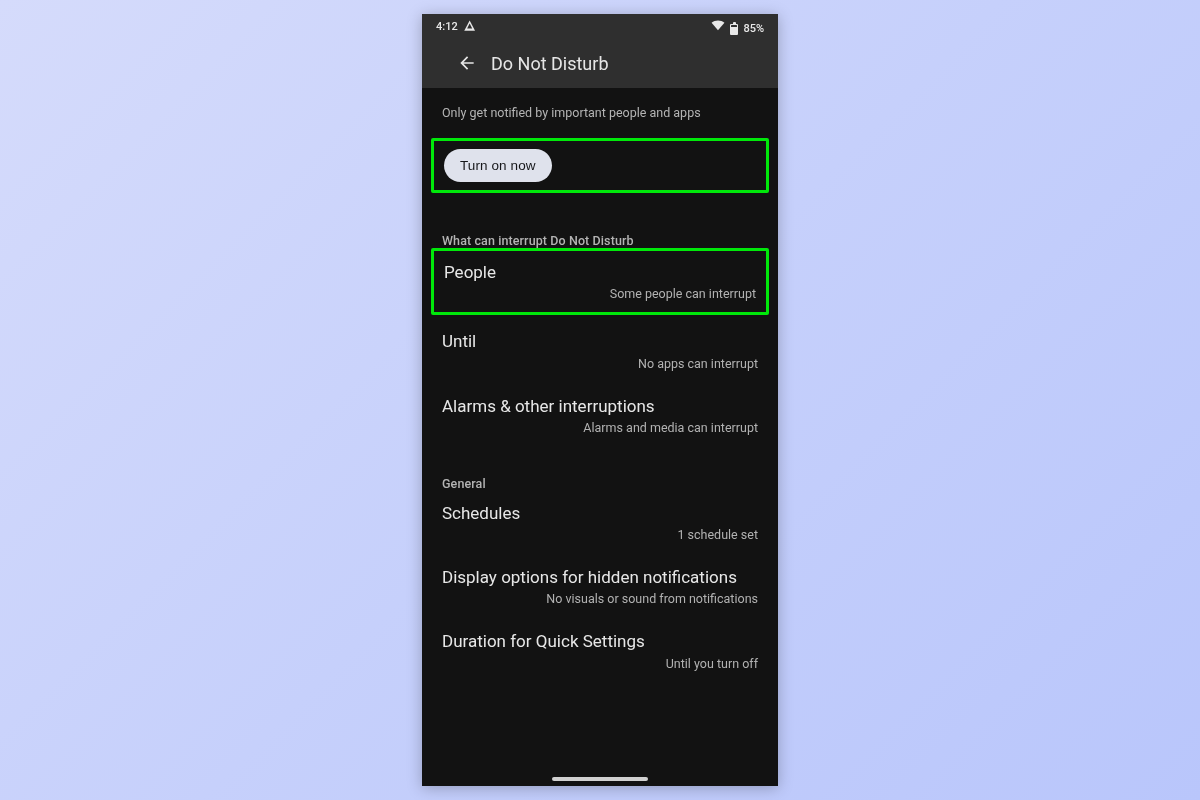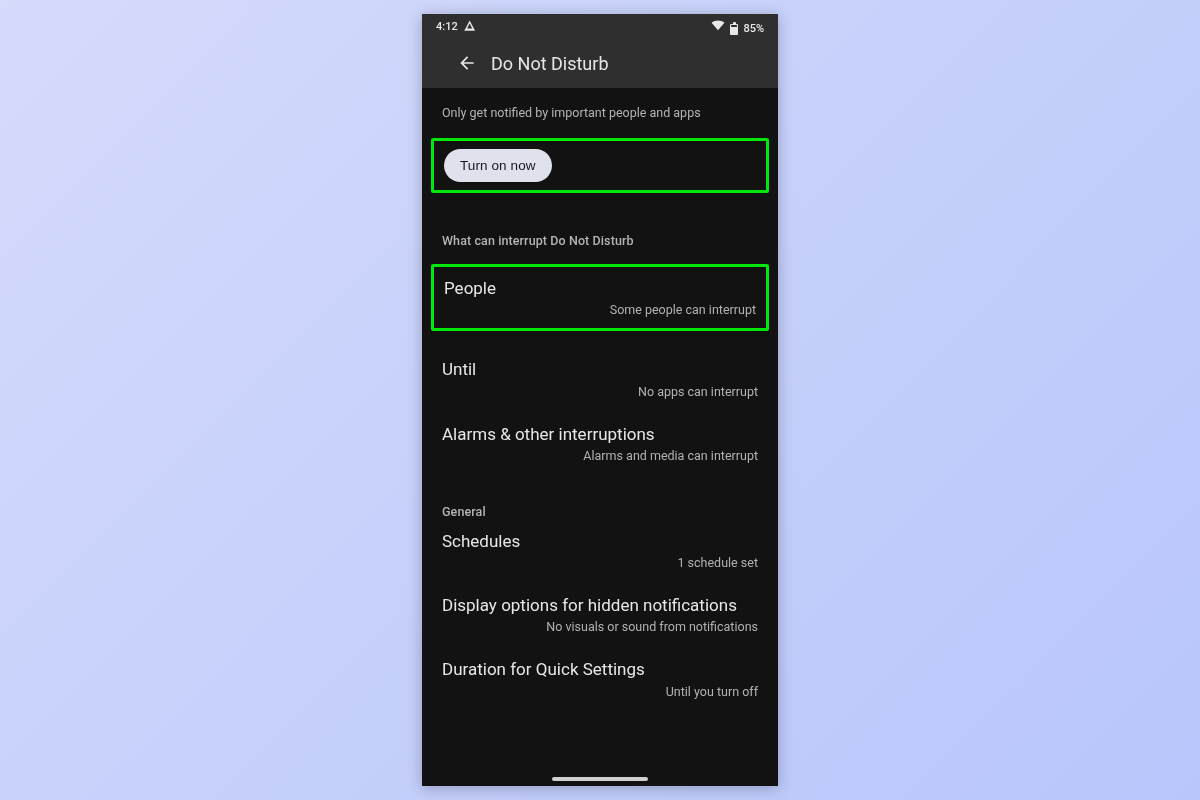--- a/index.html
+++ b/index.html
@@ -86,21 +86,21 @@
     color:#16171a;
     font-size:13.5px;
     font-weight:500;
     padding: 9px 16px;
     border-radius: 20px;
     border:none;
     cursor:pointer;
     letter-spacing:.1px;
   }
   .hi { border:3px solid #00e80a; border-radius:2px; }
-  .row-hi { border:3px solid #00e80a; border-radius:2px; margin:16px 9px; padding: 0; }
+  .row-hi { border:3px solid #00e80a; border-radius:2px; margin:0 9px; padding: 0; }
   .section-label {
     font-size:12.5px; color:#b4b4b4; font-weight:500;
     padding: 28px 20px 0 20px;
     letter-spacing:.1px;
   }
   .item {
     padding: 12px 20px 13px 20px;
     cursor:pointer;
   }
   .item.inside { padding: 11px 10px 11px 10px; }

